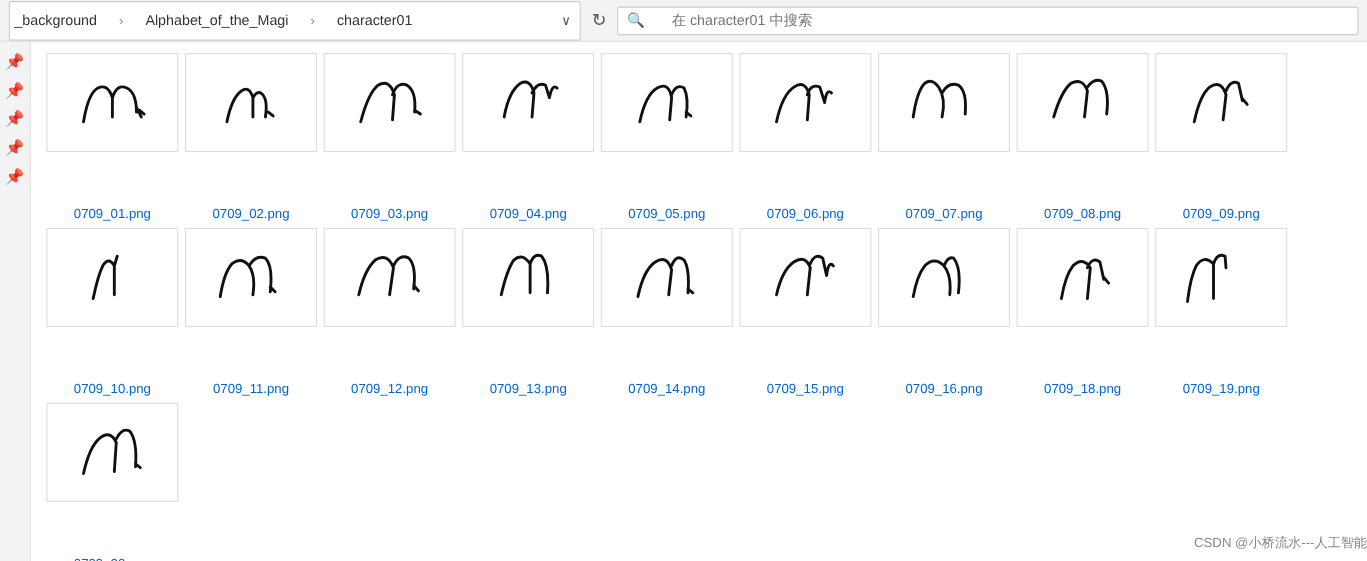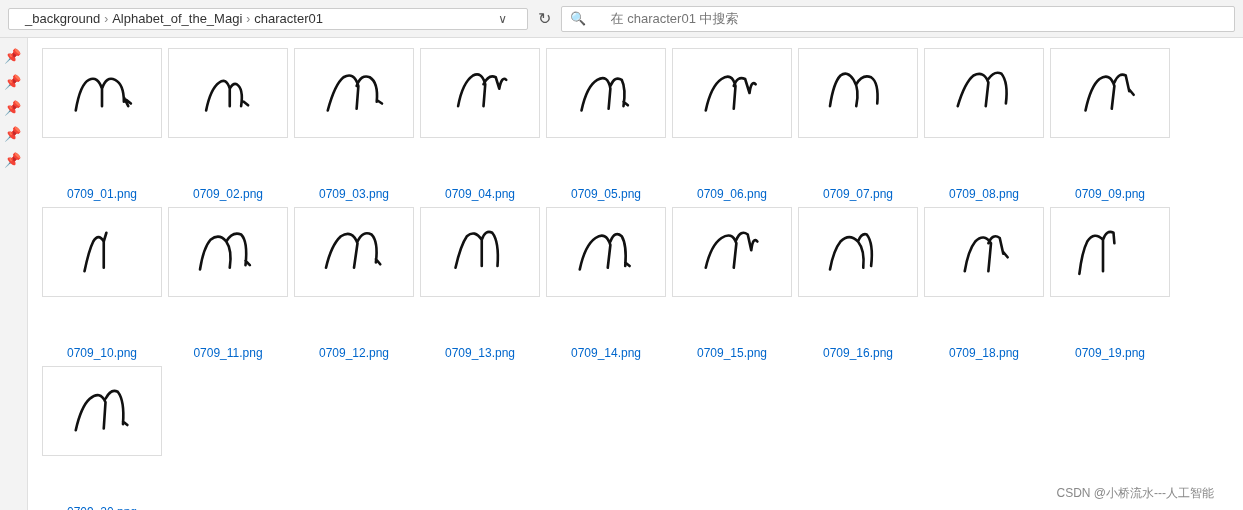--- a/index.html
+++ b/index.html
@@ -22,24 +22,24 @@
       align-items: center;
       padding: 0 8px;
       gap: 6px;
     }
     .breadcrumb-area {
       display: flex;
       align-items: center;
       background: white;
       border: 1px solid #ccc;
       border-radius: 2px;
-      height: 22px;
-      padding: 0 16px;
+      height: 36px;
+      padding: 0 4px;
       flex: 0 0 520px;
-      gap: 4px;
+      gap: 20px;
       font-size: 13px;
       color: #333;
     }
     .breadcrumb-sep {
       color: #888;
       font-size: 12px;
     }
     .breadcrumb-item {
       color: #333;
       white-space: nowrap;
@@ -145,21 +145,21 @@
       color: #0066cc;
       margin-top: 3px;
       text-align: center;
       white-space: nowrap;
     }
 
     
     .watermark {
       position: fixed;
       bottom: 8px;
-      right: 29px;
+      right: 0;
       font-size: 12px;
       color: #888;
     }
   </style>
 </head>
 <body>
 
 <div class="top-bar">
   <div class="breadcrumb-area">
     <span class="breadcrumb-item">_background</span>

